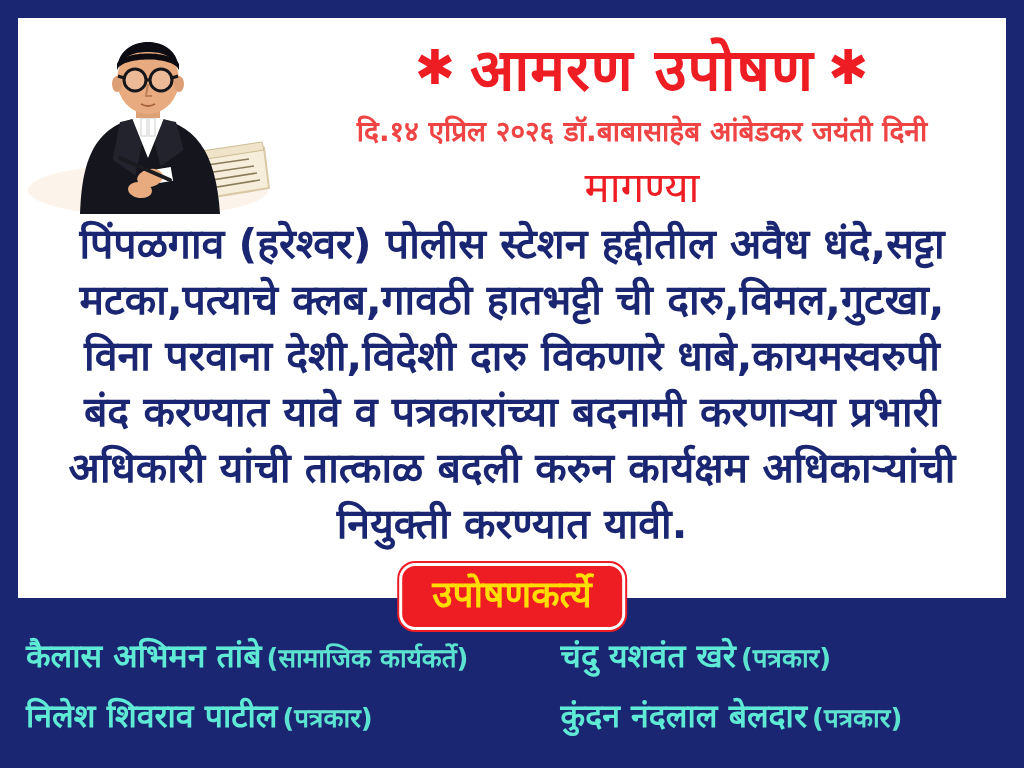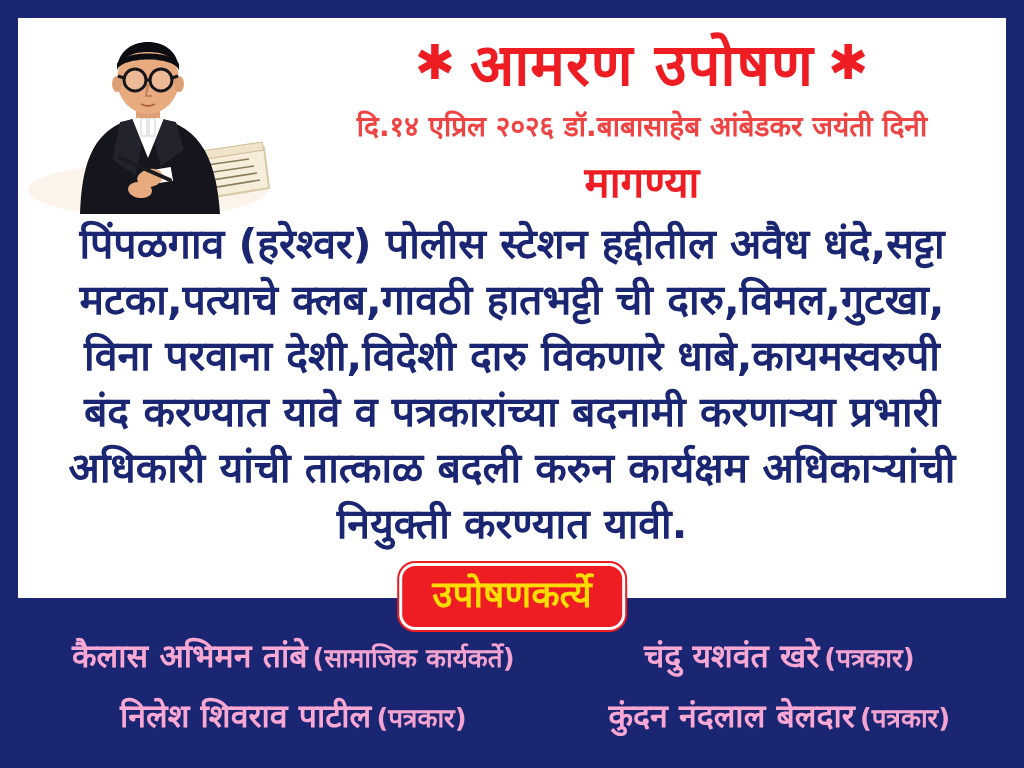--- a/index.html
+++ b/index.html
@@ -7,34 +7,34 @@
     width:1024px;height:768px;box-sizing:border-box;
     background:#1b2673;padding:18px;position:relative;
     font-family:"DejaVu Sans","Liberation Sans",sans-serif;
     margin:0 auto;
   }
   .inner{
     background:#ffffff;width:100%;height:100%;
     position:relative;overflow:hidden;
   }
   
-  .header{display:flex;align-items:center;padding:4px 10px 0 6px;gap:16px;}
+  .header{display:flex;align-items:flex-end;padding:4px 10px 0 6px;gap:16px;}
   .photo-wrap{width:248px;height:192px;flex:0 0 auto;position:relative;}
   .photo-wrap svg{width:100%;height:100%;display:block;}
   .title-col{flex:1;text-align:center;padding-top:8px;}
   .main-title{
     color:#ee1c23;font-size:58px;font-weight:bold;line-height:1.05;
     letter-spacing:1px;white-space:nowrap;
   }
   .main-title .orn{font-size:48px;vertical-align:6px;padding:0 14px;}
   .subtitle{
     color:#ef4444;font-size:28px;font-weight:bold;margin-top:10px;white-space:nowrap;
   }
   .section-heading{
-    color:#ee1c23;font-size:42px;font-weight:bold;margin-top:8px;
+    color:#ee1c23;font-size:42px;font-weight:normal;margin-top:8px;
   }
   
   .body-text{
     text-align:center;color:#1b2673;font-weight:bold;
     font-size:41px;line-height:56px;padding:2px 9px 0;
   }
   
   .badge{
     position:absolute;left:50%;top:545px;transform:translateX(-50%);
     background:#ee1c23;color:#ffdd00;border:3px solid #ffffff;
@@ -43,21 +43,21 @@
     box-shadow:0 0 0 2px #ee1c23;
   }
   
   .footer{
     position:absolute;left:0;right:0;bottom:0;height:152px;
     background:#1b2673;z-index:2;
     display:grid;grid-template-columns:55% 45%;
     grid-template-rows:1fr 1fr;align-items:center;
     padding:26px 8px 6px;box-sizing:border-box;
   }
-  .sig{color:#f9a8d4;text-align:center;white-space:nowrap;}
+  .sig{color:#5eead4;white-space:nowrap;}
   .sig .name{font-size:32px;font-weight:bold;}
   .sig .role{font-size:26px;font-weight:bold;opacity:.97;}
 </style>
 </head>
 <body>
 
 <div class="poster">
   <div class="inner">
 
     <div class="header">

